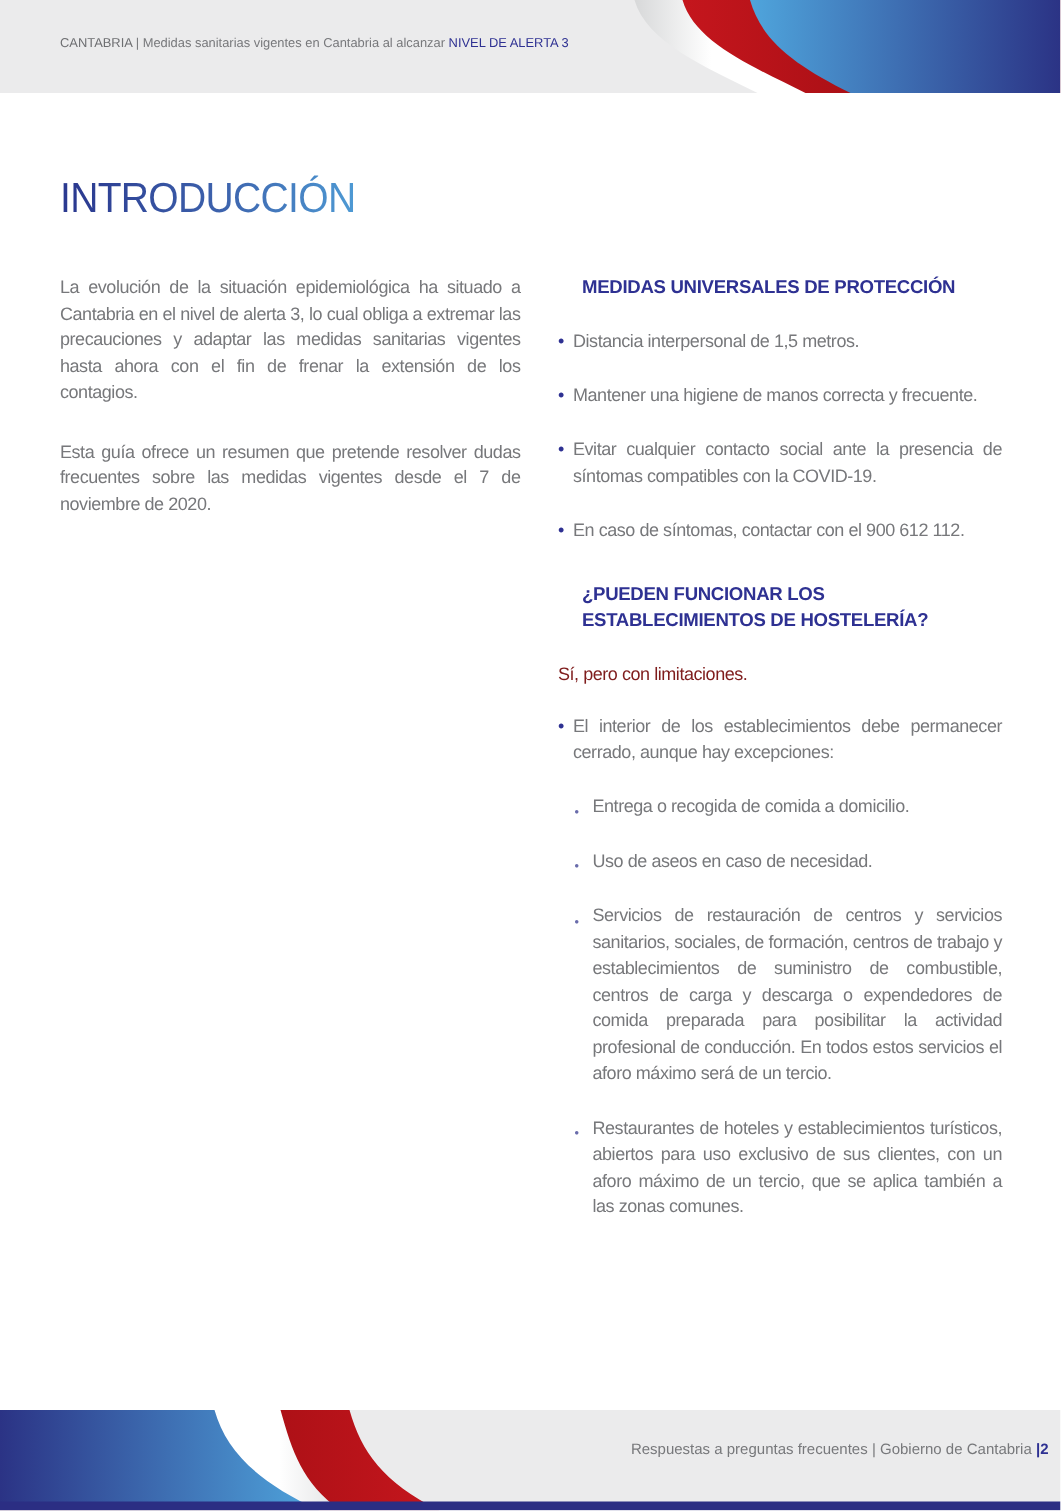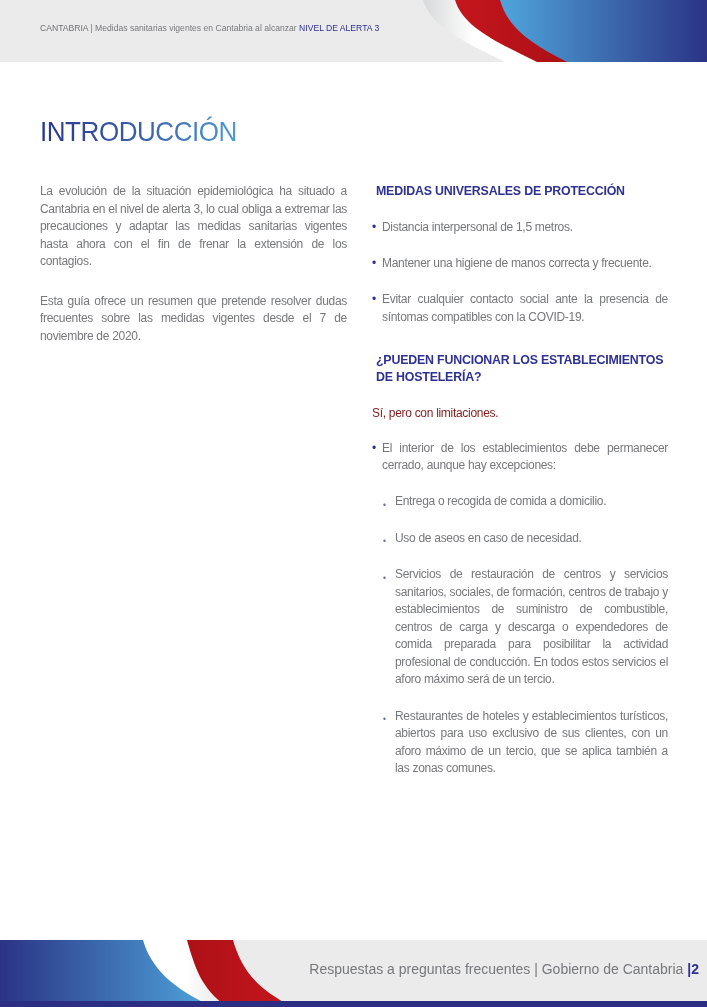--- a/index.html
+++ b/index.html
@@ -25,21 +25,21 @@
     background:linear-gradient(90deg,#2b3a90 5%,#3d63ad 55%,#4e9ad4 100%);
     -webkit-background-clip:text;background-clip:text;-webkit-text-fill-color:transparent;
     transform:scaleX(0.93);transform-origin:left center;white-space:nowrap;
   }
   
   .col{position:absolute;top:183px;font-size:12px;line-height:17.5px;color:#77787b;letter-spacing:-0.3px;}
   .col-left{left:40px;width:307px;}
   .col-right{left:372px;width:296px;}
   .col-left p{margin:0 0 22px 0;text-align:justify;}
   .col-right h2{
-    margin:0 0 19px 4px;font-size:12.4px;line-height:17px;font-weight:700;
+    margin:0 0 19px 16px;font-size:12.4px;line-height:17px;font-weight:700;
     color:#2e3192;letter-spacing:-0.2px;
   }
   .note{margin:0 0 17px 0;font-weight:400;color:#7f1d1d;}
   ul{list-style:none;margin:0;padding:0;}
   .bullets li{
     position:relative;padding-left:10px;margin:0 0 18.5px 0;text-align:justify;
   }
   .bullets li::before{
     content:"\2022";position:absolute;left:0;top:0;color:#2e3192;font-size:12px;
   }
@@ -48,21 +48,21 @@
     position:relative;padding-left:23px;margin:0 0 19px 0;text-align:justify;
   }
   .sub-bullets li::before{
     content:"\2022";position:absolute;left:11px;top:3.5px;color:#696cab;font-size:8.5px;
   }
   .block-2{margin-top:26px;}
   
   .footer-strip{position:absolute;left:0;top:940px;width:707px;height:67px;background:#ebebec;}
   .wave-bottom{position:absolute;left:0;top:940px;width:330px;height:67px;display:block;}
   .footer-text{
-    position:absolute;right:40px;top:961px;font-size:14px;color:#77787b;white-space:nowrap;
+    position:absolute;right:40px;top:961px;font-size:10px;color:#77787b;white-space:nowrap;
   }
   .footer-text .navy{color:#2e3192;font-weight:700;}
   .bottom-bar{position:absolute;left:0;top:1001px;width:707px;height:6px;background:#2b2e83;}
 </style>
 </head>
 <body>
 
 <div class="page">
 
   <header class="topbar">
@@ -101,20 +101,21 @@
   </section>
 
   <section class="col col-right">
 
     <div class="block">
       <h2>MEDIDAS UNIVERSALES DE PROTECCIÓN</h2>
       <ul class="bullets">
         <li>Distancia interpersonal de 1,5 metros.</li>
         <li>Mantener una higiene de manos correcta y frecuente.</li>
         <li>Evitar cualquier contacto social ante la presencia de síntomas compatibles con la COVID-19.</li>
+        <li>En caso de síntomas, contactar con el 900 612 112.</li>
       </ul>
     </div>
 
     <div class="block block-2">
       <h2>¿PUEDEN FUNCIONAR LOS ESTABLECIMIENTOS DE HOSTELERÍA?</h2>
       <p class="note">Sí, pero con limitaciones.</p>
       <ul class="bullets">
         <li>El interior de los establecimientos debe permanecer cerrado, aunque hay excepciones:</li>
       </ul>
       <ul class="sub-bullets">

